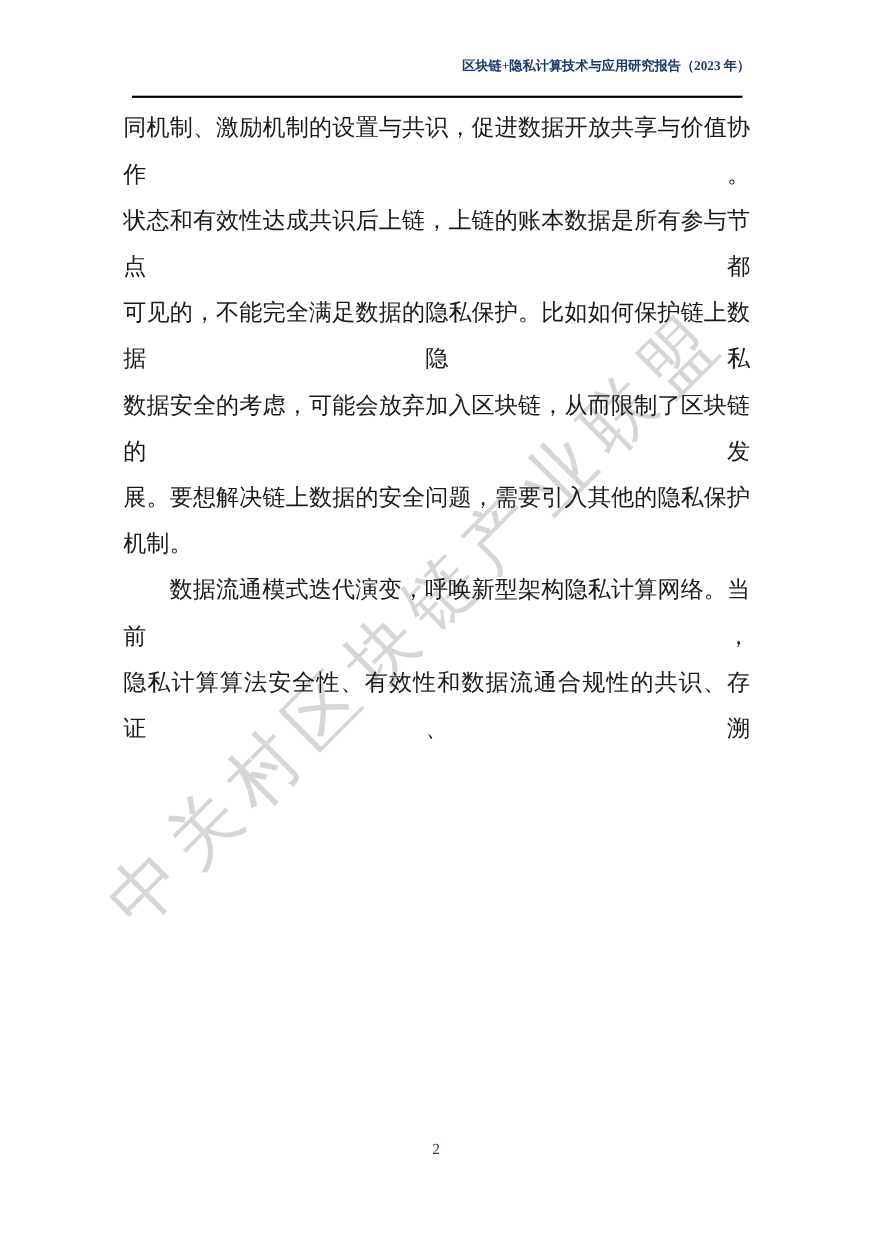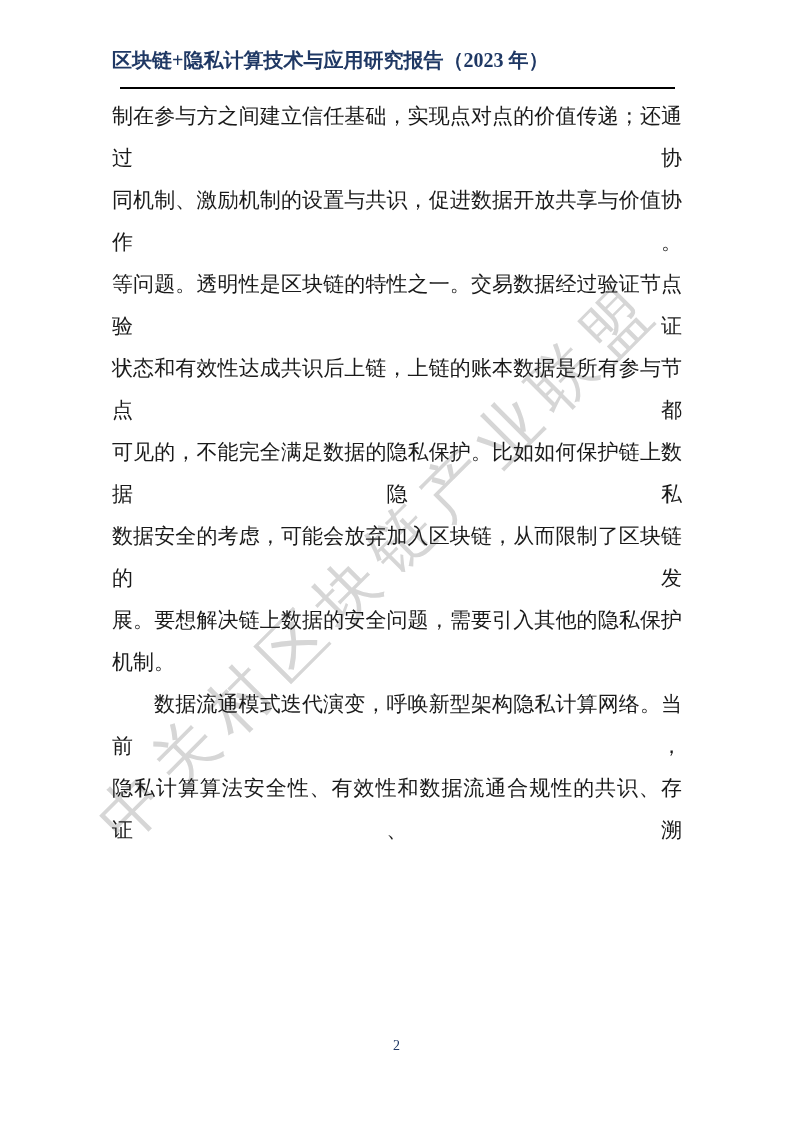--- a/index.html
+++ b/index.html
@@ -27,23 +27,23 @@
     color:var(--watermark-color);
     z-index:0;
     user-select:none;
   }
   .header{
     position:relative;z-index:1;
     margin:0 111px 0 112px;
     padding-top:50px;
   }
   .header-title{
-    text-align:left;
+    text-align:right;
     font-weight:bold;
-    font-size:20px;
+    font-size:12px;
     line-height:20px;
     color:var(--header-color);
   }
   .header-rule{
     height:2px;
     background:var(--rule-color);
     margin:17px 7px 0 8px;
   }
   .body-text{
     position:relative;z-index:1;
@@ -74,23 +74,21 @@
 <div class="page">
 
   <div class="watermark">中关村区块链产业联盟</div>
 
   <div class="header">
     <div class="header-title">区块链+隐私计算技术与应用研究报告（2023 年）</div>
     <div class="header-rule"></div>
   </div>
 
   <div class="body-text">
-      <div class="line">制在参与方之间建立信任基础，实现点对点的价值传递；还通过协</div>
       <div class="line">同机制、激励机制的设置与共识，促进数据开放共享与价值协作。</div>
-      <div class="line">等问题。透明性是区块链的特性之一。交易数据经过验证节点验证</div>
       <div class="line">状态和有效性达成共识后上链，上链的账本数据是所有参与节点都</div>
       <div class="line">可见的，不能完全满足数据的隐私保护。比如如何保护链上数据隐私</div>
       <div class="line">数据安全的考虑，可能会放弃加入区块链，从而限制了区块链的发</div>
       <div class="line last">展。要想解决链上数据的安全问题，需要引入其他的隐私保护机制。</div>
       <div class="line indent">数据流通模式迭代演变，呼唤新型架构隐私计算网络。当前，</div>
       <div class="line">隐私计算算法安全性、有效性和数据流通合规性的共识、存证、溯</div>
     </div>
 
   <div class="page-number">2</div>
 

